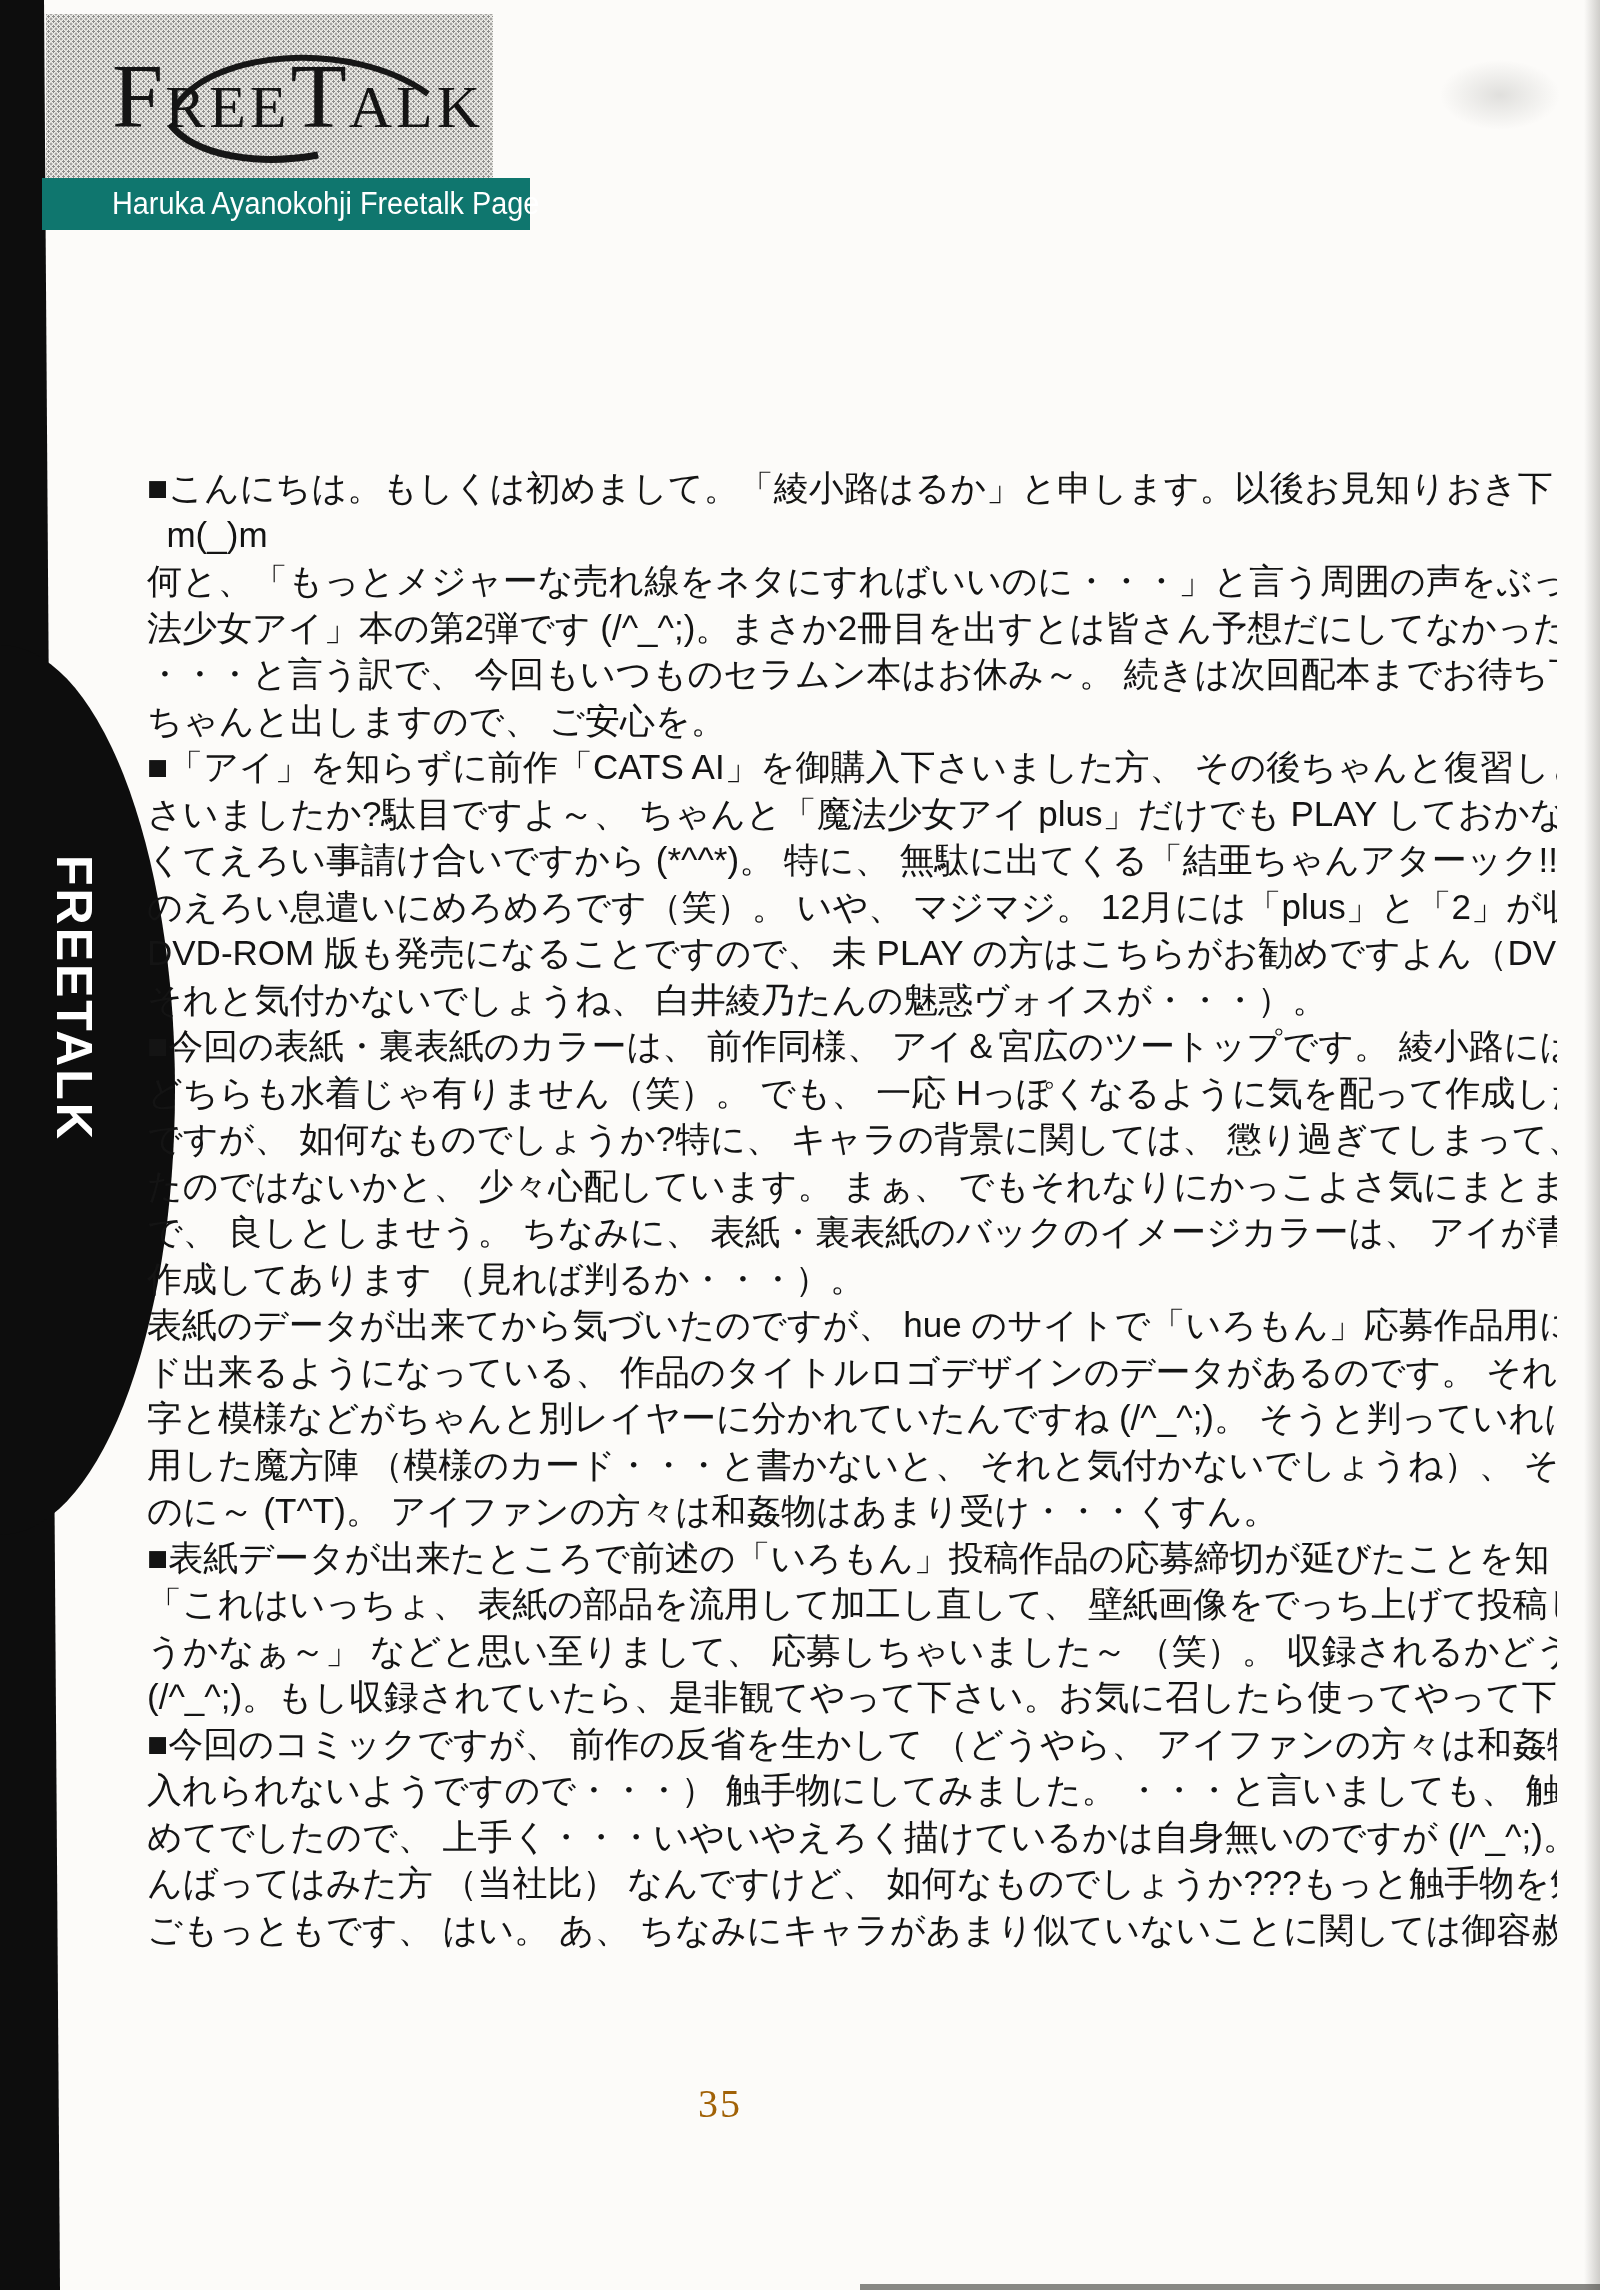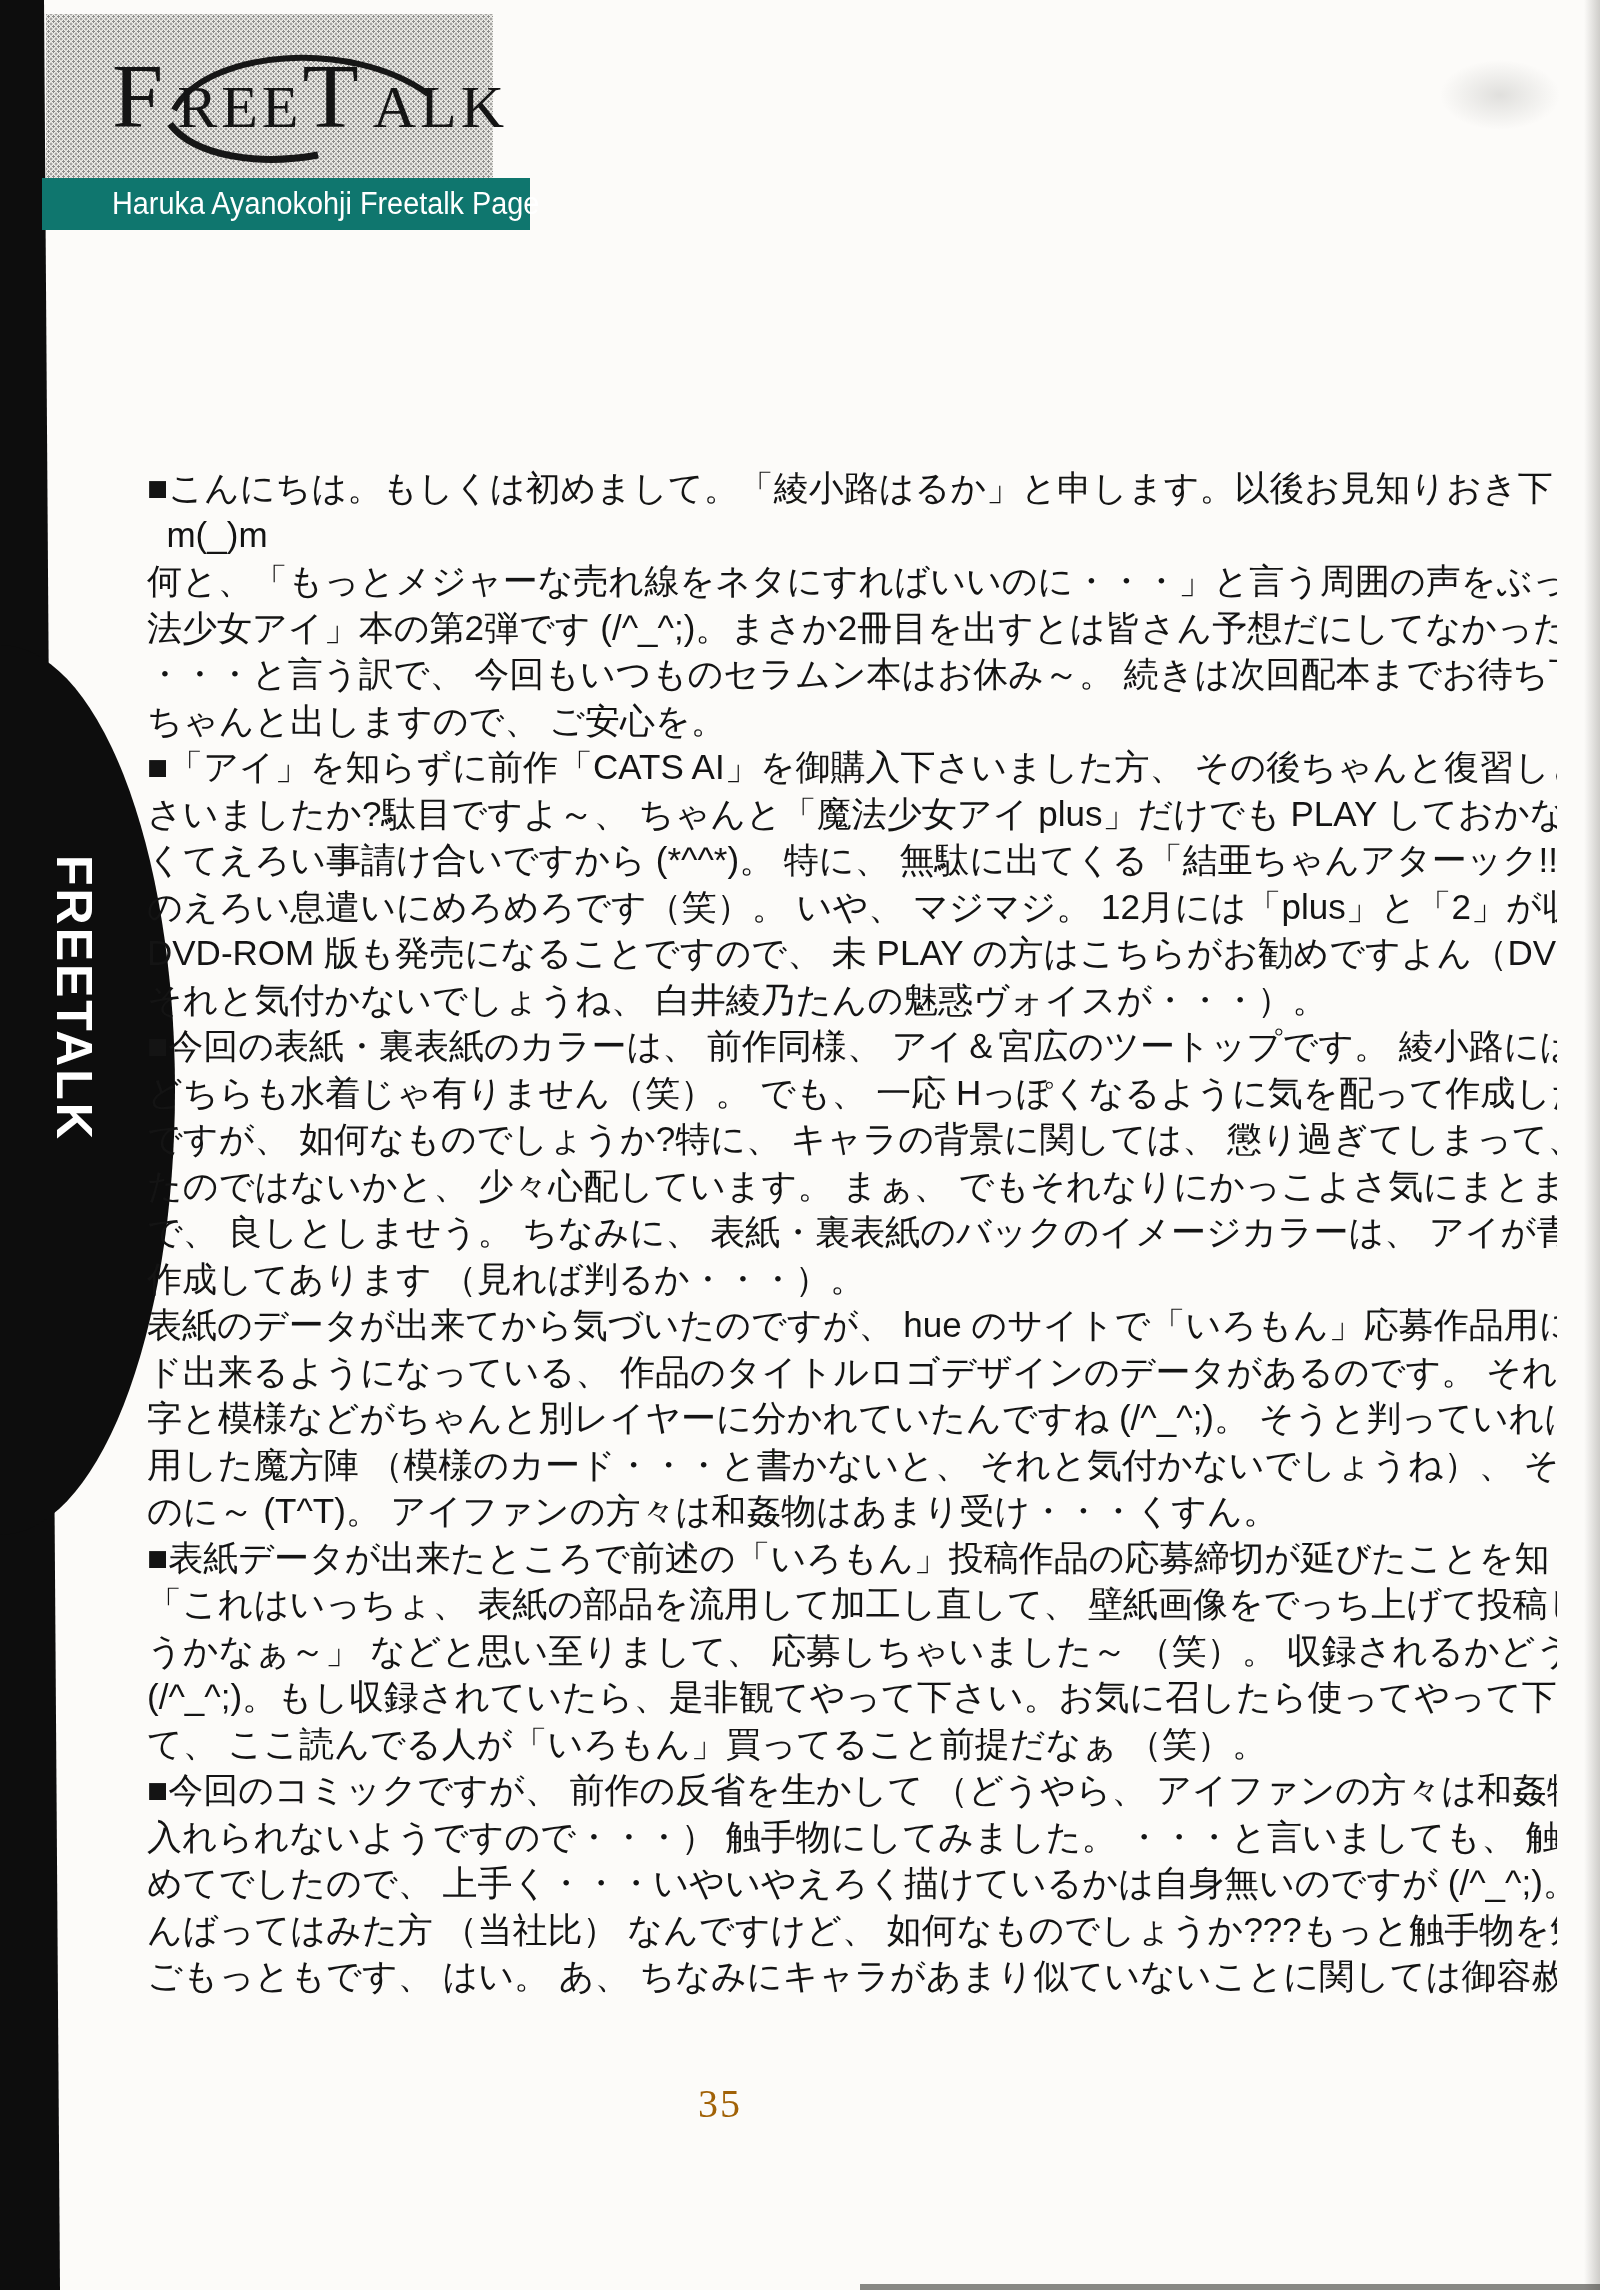--- a/index.html
+++ b/index.html
@@ -19,21 +19,21 @@
   
   .logo-box{position:absolute;left:46px;top:14px;width:447px;height:164px;
             background-color:#efeeea;
             background-image:radial-gradient(circle,#8d8d8b 1.1px,transparent 1.3px),
                              radial-gradient(circle,#8d8d8b 1.1px,transparent 1.3px);
             background-size:5px 5px;background-position:0 0,2.5px 2.5px;}
   .logo-swoosh{position:absolute;left:0;top:0;}
   .logo-text{position:absolute;left:66px;top:0;width:380px;height:164px;line-height:164px;
              font-family:"Liberation Serif",serif;color:#141414;white-space:nowrap;z-index:2;}
   .logo-text .big{font-size:92px;letter-spacing:2px;}
-  .logo-text .small{font-size:60px;letter-spacing:4px;margin-left:12px;}
+  .logo-text .small{font-size:60px;letter-spacing:4px;}
 
   
   .sub-bar{position:absolute;left:42px;top:178px;width:488px;height:52px;background:#0f766e;}
   .sub-bar span{position:absolute;left:70px;top:8px;color:#fff;font-size:31px;white-space:nowrap;
                 transform:scaleX(.93);transform-origin:left center;letter-spacing:0px;
                 font-family:"Liberation Sans",sans-serif;}
 
   
   .banner{position:absolute;left:185px;top:238px;width:1265px;height:162px;overflow:hidden;
           background:
@@ -109,21 +109,20 @@
       <div class="bline">作成してあります （見れば判るか・・・）。</div>
       <div class="bline">表紙のデータが出来てから気づいたのですが、 hue のサイトで「いろもん」応募作品用にダウンロー</div>
       <div class="bline">ド出来るようになっている、 作品のタイトルロゴデザインのデータがあるのです。 それを観ていたら、 文</div>
       <div class="bline">字と模様などがちゃんと別レイヤーに分かれていたんですね (/^_^;)。 そうと判っていれば、 背景に使</div>
       <div class="bline">用した魔方陣 （模様のカード・・・と書かないと、 それと気付かないでしょうね）、 それ流用できた</div>
       <div class="bline">のに～ (T^T)。 アイファンの方々は和姦物はあまり受け・・・くすん。</div>
       <div class="bline">■表紙データが出来たところで前述の「いろもん」投稿作品の応募締切が延びたことを知りまして、</div>
       <div class="bline">「これはいっちょ、 表紙の部品を流用して加工し直して、 壁紙画像をでっち上げて投稿してみちゃお</div>
       <div class="bline">うかなぁ～」 などと思い至りまして、 応募しちゃいました～ （笑）。 収録されるかどうかは判りませんが</div>
       <div class="bline">(/^_^;)。もし収録されていたら、是非観てやって下さい。お気に召したら使ってやって下さい。・・・っ</div>
-      <div class="bline">て、 ここ読んでる人が「いろもん」買ってること前提だなぁ （笑）。</div>
       <div class="bline">■今回のコミックですが、 前作の反省を生かして （どうやら、 アイファンの方々は和姦物はあまり受け</div>
       <div class="bline">入れられないようですので・・・） 触手物にしてみました。 ・・・と言いましても、 触手物自体初</div>
       <div class="bline">めてでしたので、 上手く・・・いやいやえろく描けているかは自身無いのですが (/^_^;)。 これでもが</div>
       <div class="bline">んばってはみた方 （当社比） なんですけど、 如何なものでしょうか???もっと触手物を勉強して来い?</div>
       <div class="bline">ごもっともです、 はい。 あ、 ちなみにキャラがあまり似ていないことに関しては御容赦下さい～ （笑）。</div>
     </div>
 
   <div class="page-number">35</div>
 
   <div class="scan-right"></div>

